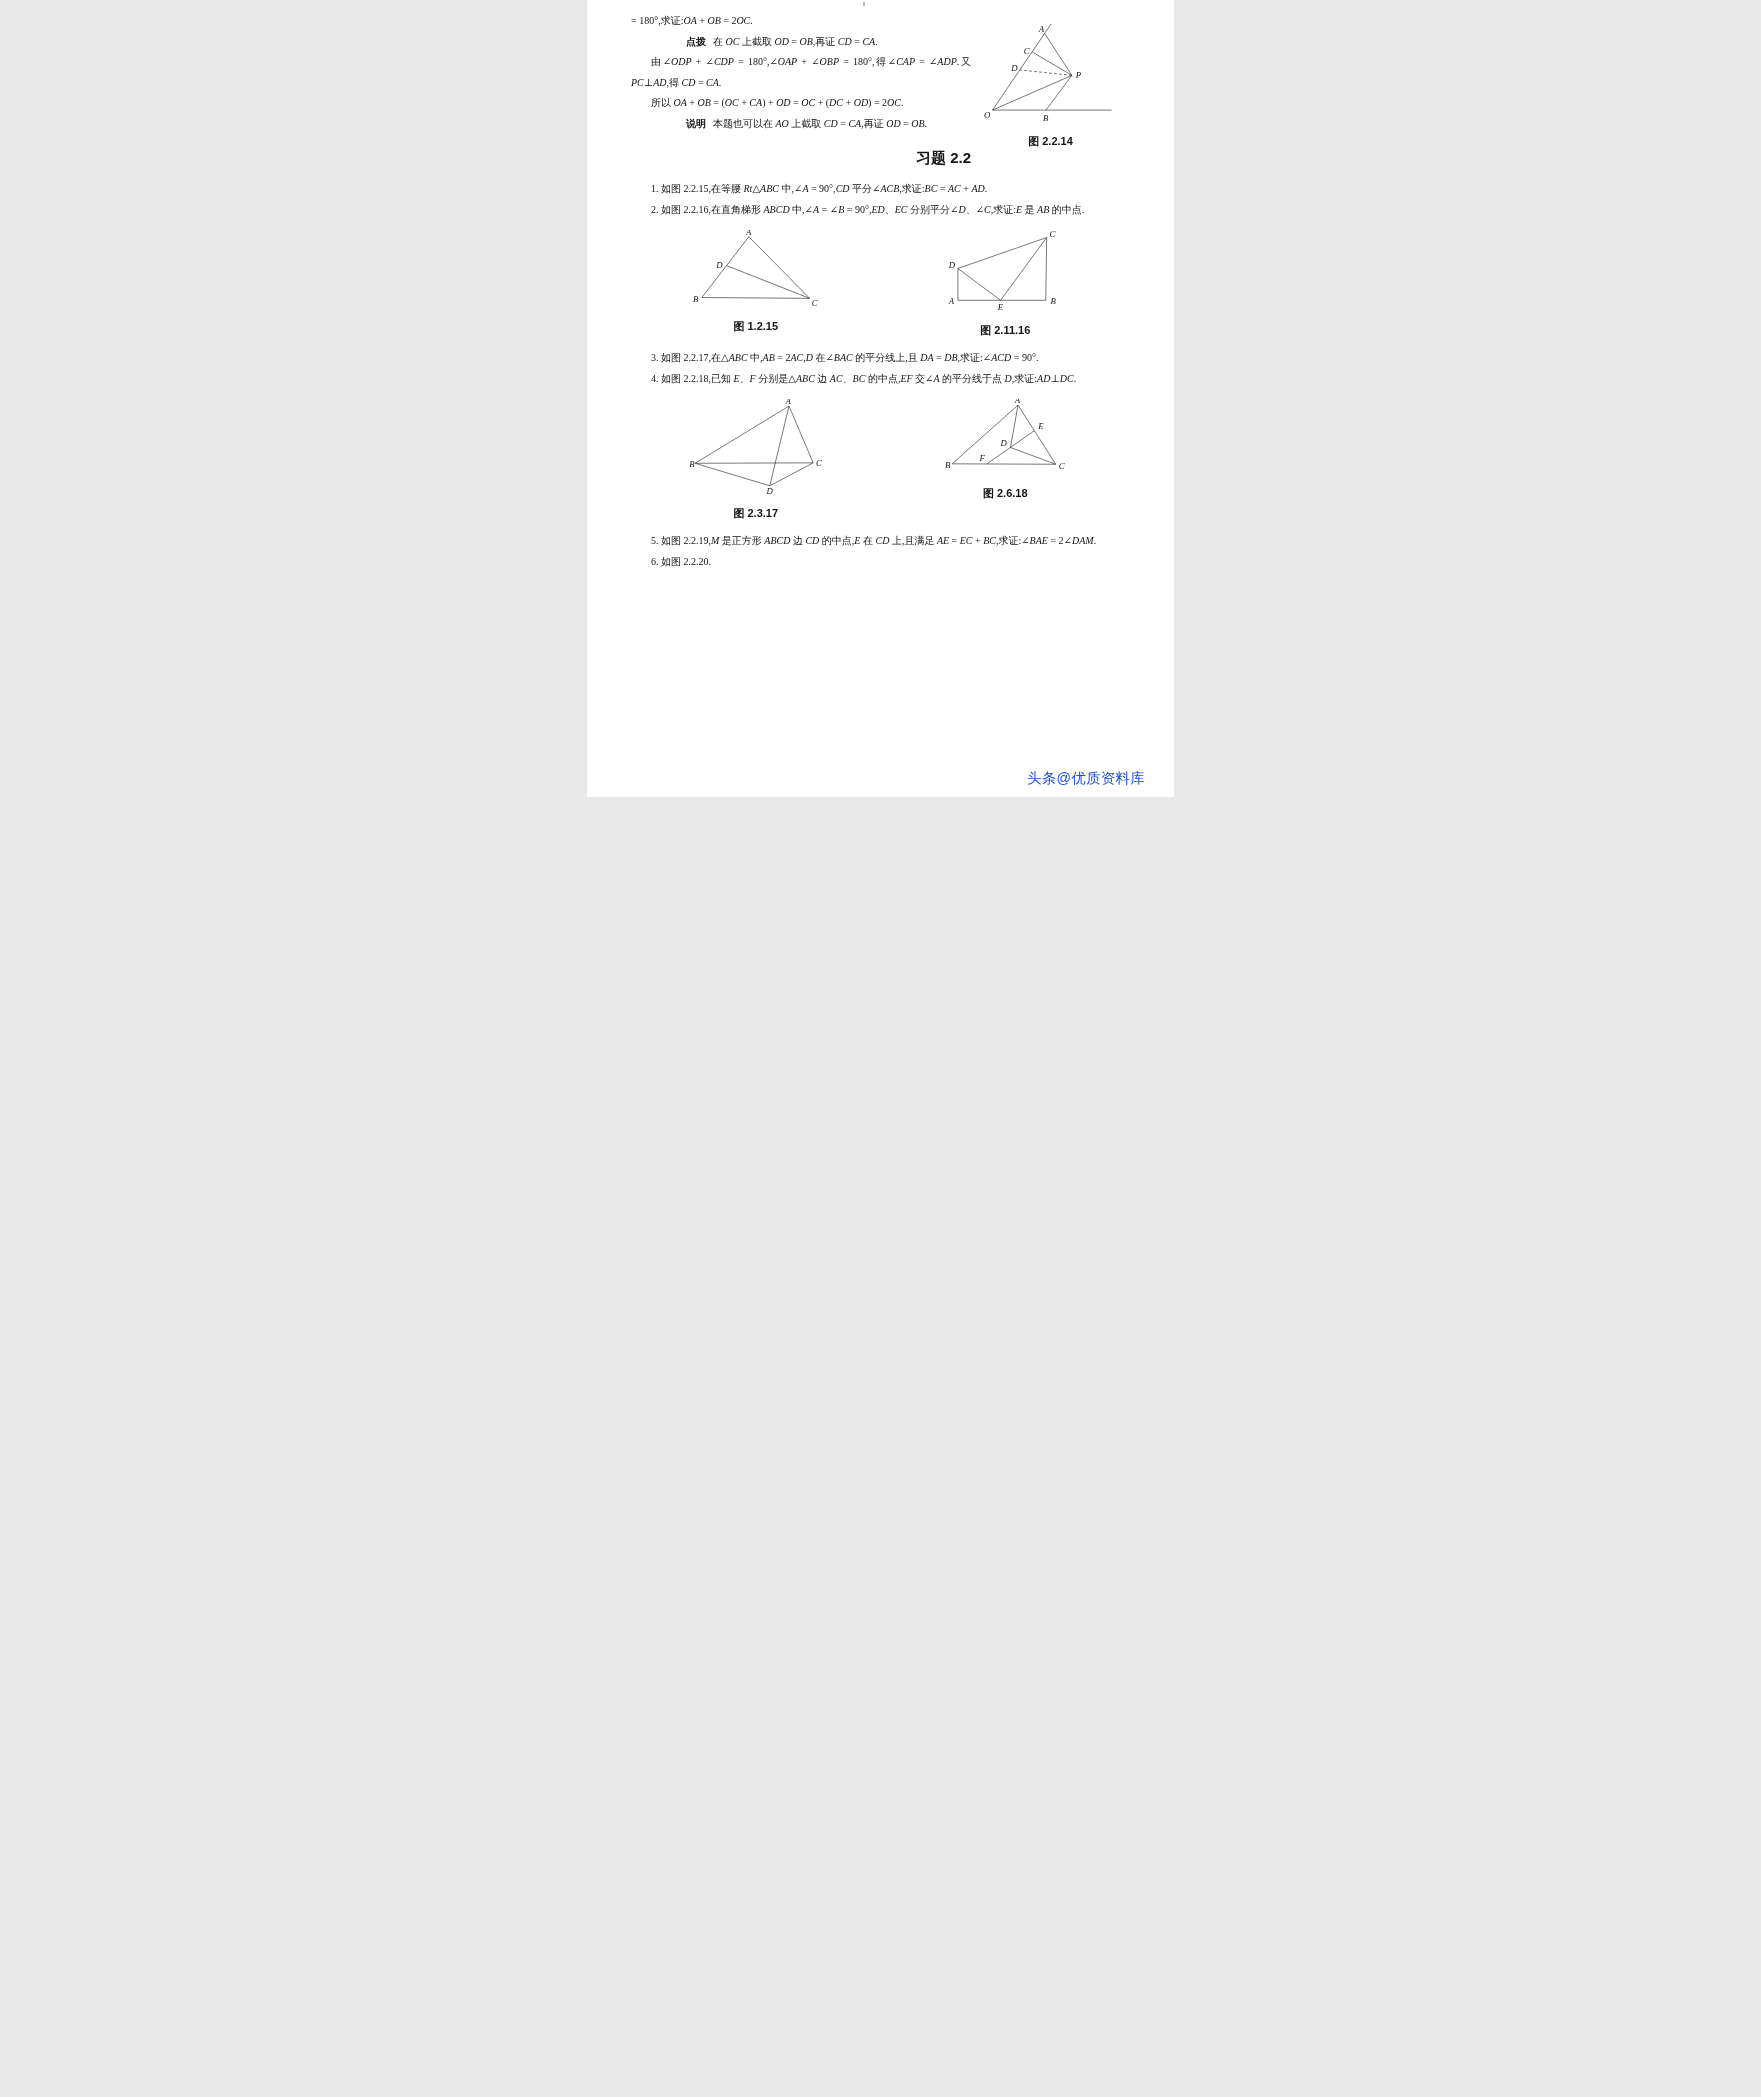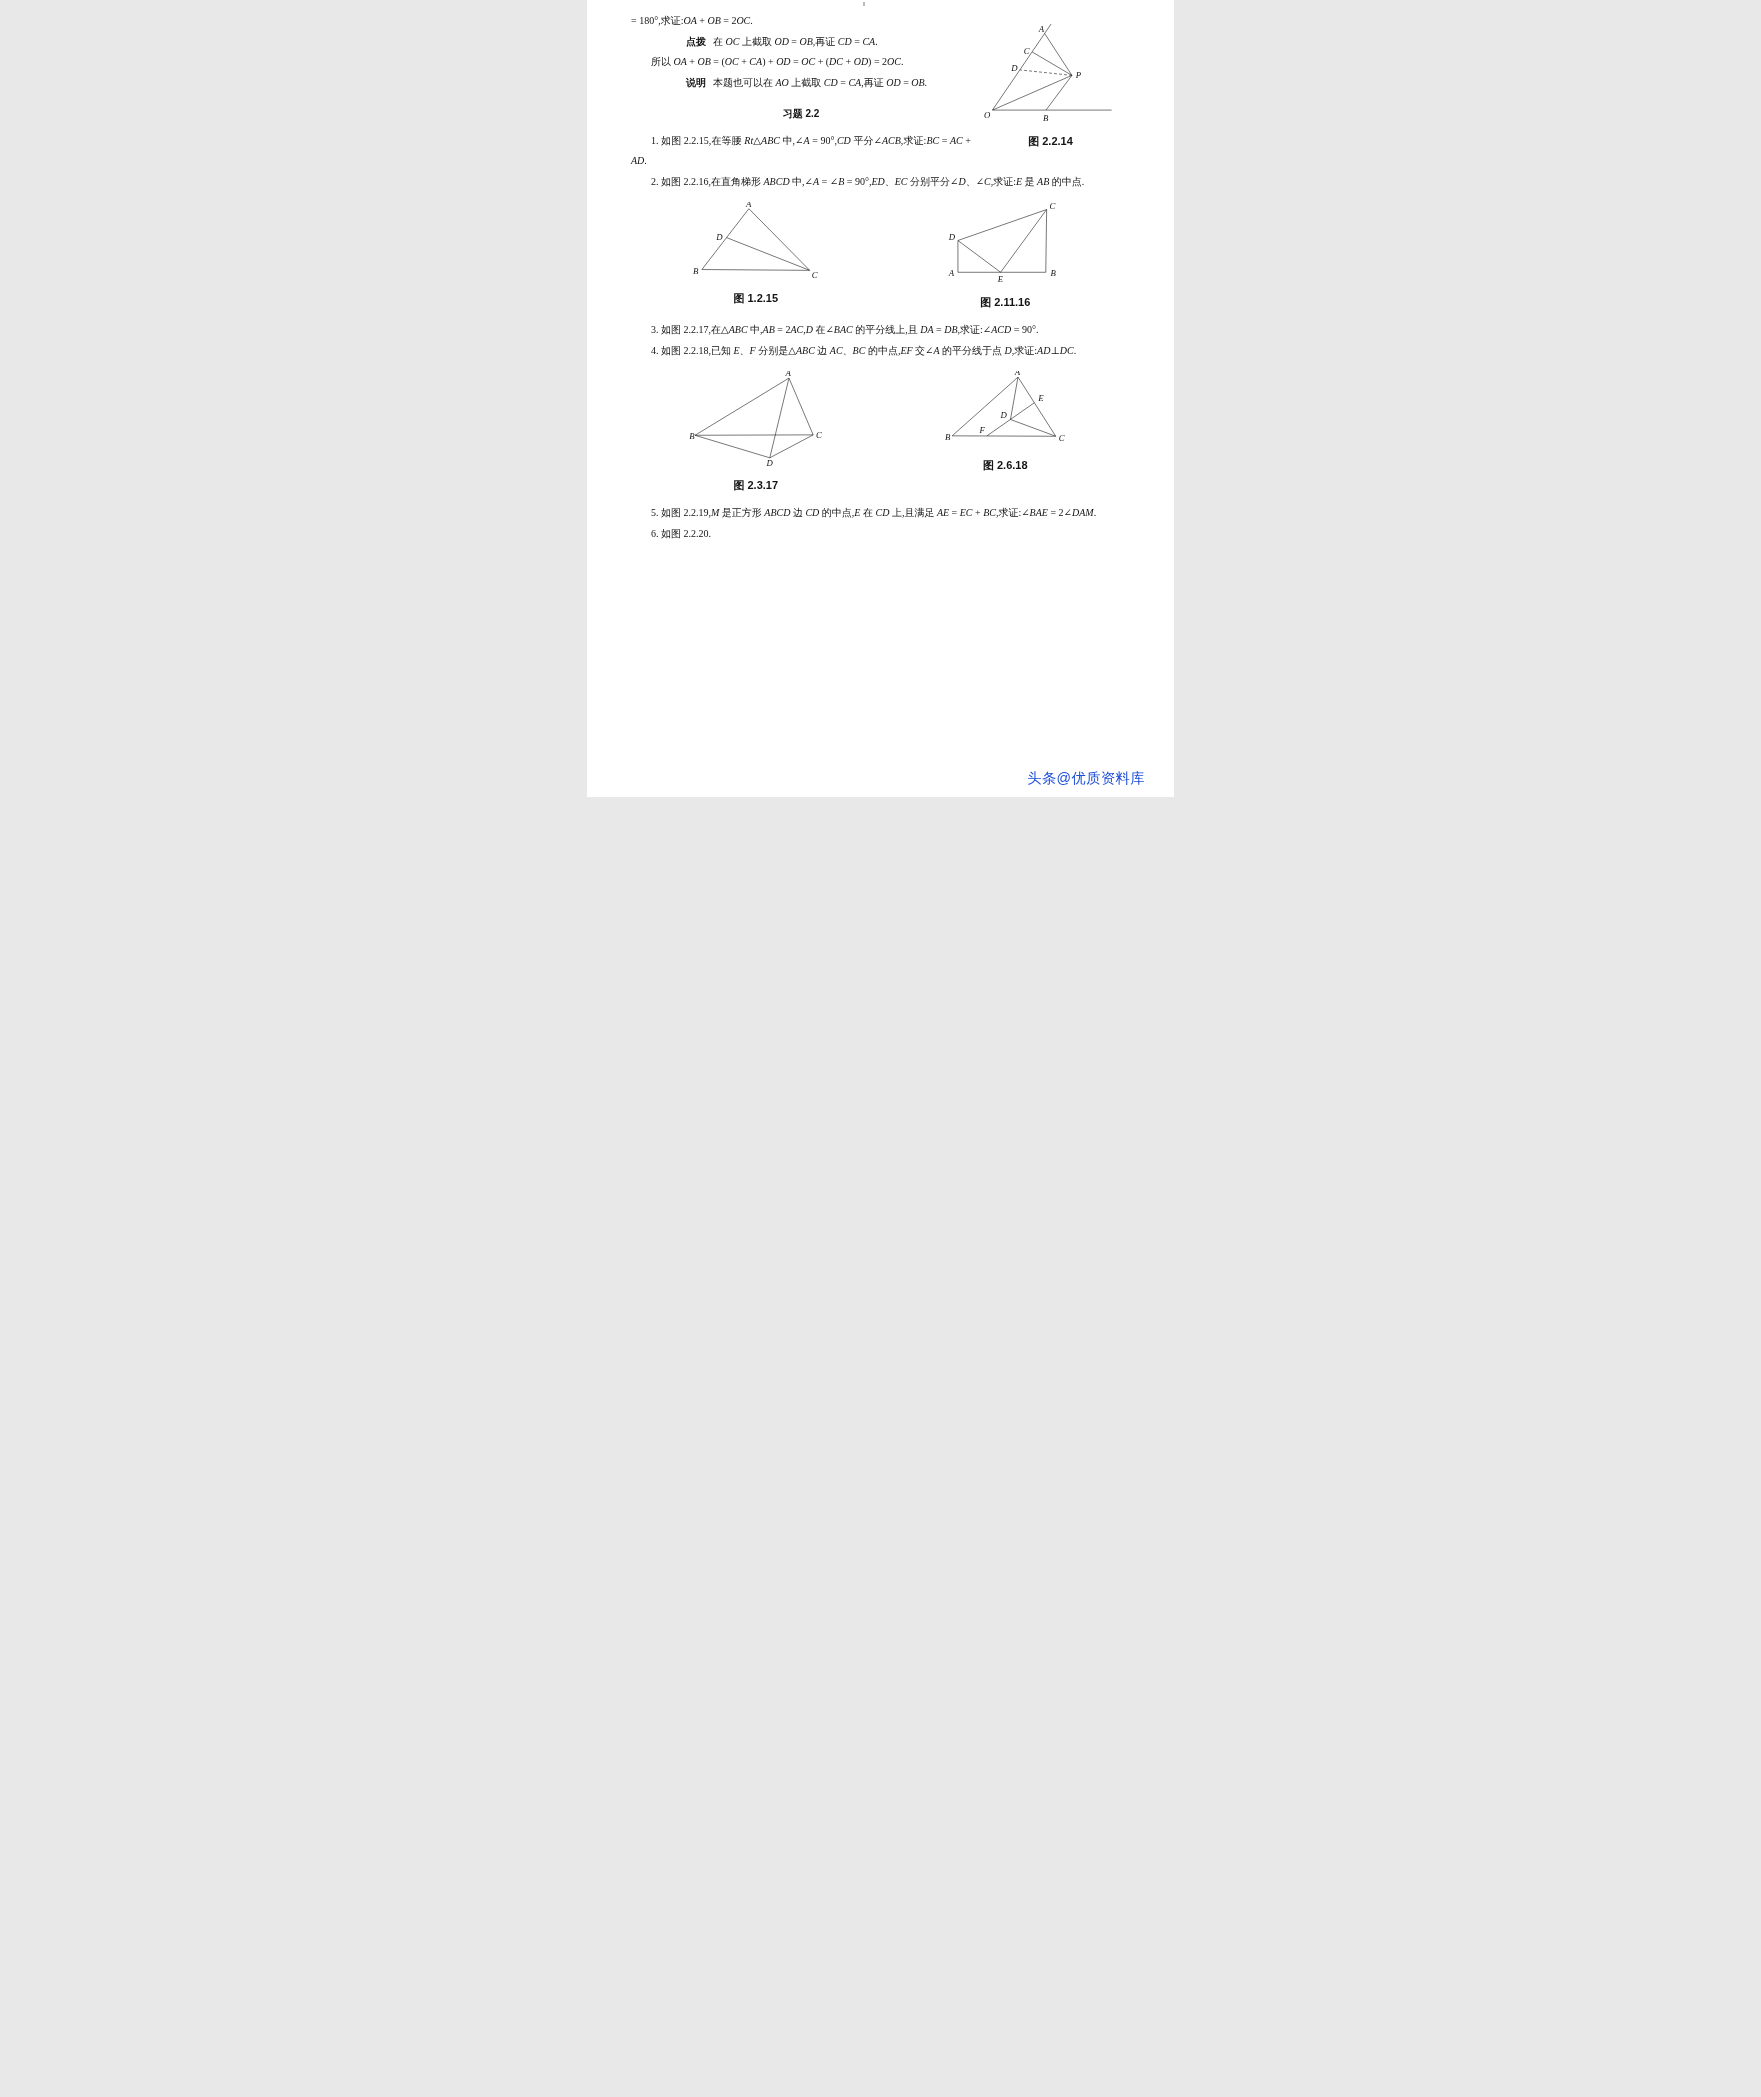--- a/index.html
+++ b/index.html
@@ -8,23 +8,23 @@
     background:#ffffff; overflow:hidden;
     font-family:"Liberation Serif","DejaVu Serif",serif; color:#141414;
   }
   .content { padding:11px 44px 0 44px; font-size:10px; line-height:2.05; text-align:justify; }
   .para { margin:0; }
   .indent { text-indent:2em; }
   .noindent { text-indent:0; }
   i { font-family:"Liberation Serif","DejaVu Serif",serif; }
   .plabel { font-weight:700; font-family:"Liberation Sans","DejaVu Sans",sans-serif; margin-right:0.7em;margin-left:35px; }
   .section-title {
-    clear:none; text-align:center; text-indent:0; font-weight:700;
+    clear:none; text-align:right; text-indent:0; font-weight:700;
     font-family:"Liberation Sans","DejaVu Sans",sans-serif;
-    font-size:10px; margin:12.6px 0 10px 0; line-height:1.5;
+    font-size:15px; margin:12.6px 0 10px 0; line-height:1.5;
   }
   .float-fig {
     float:right; width:159px; height:148px; padding-top:12.6px; box-sizing:border-box;
     display:flex; flex-direction:column; align-items:center;
   }
   .fig-caption, figcaption {
     font-weight:700; font-family:"Liberation Sans","DejaVu Sans",sans-serif;
     font-size:11px; margin-top:12px; line-height:1.2; text-align:center;
   }
   .fig-row { display:flex; clear:both; margin:10px 0 11px 0; }
@@ -67,20 +67,21 @@
         <text x="146" y="230">B</text>
       </svg>
       <div class="fig-caption">图 2.2.14</div>
     </div>
 
     <p class="para noindent">= 180°,求证:<i>OA</i> + <i>OB</i> = 2<i>OC</i>.</p>
 
     <p class="para indent"><span class="plabel">点拨</span><span>在 <i>OC</i> 上截取 <i>OD</i> = <i>OB</i>,再证 <i>CD</i> = <i>CA</i>.</span></p>
 
 
+    <p class="para indent">由∠<i>ODP</i> + ∠<i>CDP</i> = 180°,∠<i>OAP</i> + ∠<i>OBP</i> = 180°,得∠<i>CAP</i> = ∠<i>ADP</i>.又 <i>PC</i>⊥<i>AD</i>,得 <i>CD</i> = <i>CA</i>.</p>
 
     <p class="para indent">所以 <i>OA</i> + <i>OB</i> = (<i>OC</i> + <i>CA</i>) + <i>OD</i> = <i>OC</i> + (<i>DC</i> + <i>OD</i>) = 2<i>OC</i>.</p>
 
     <p class="para indent"><span class="plabel">说明</span><span>本题也可以在 <i>AO</i> 上截取 <i>CD</i> = <i>CA</i>,再证 <i>OD</i> = <i>OB</i>.</span></p>
 
     <h2 class="section-title">习题 2.2</h2>
 
     <p class="para indent">1. 如图 2.2.15,在等腰 <i>Rt</i>△<i>ABC</i> 中,∠<i>A</i> = 90°,<i>CD</i> 平分∠<i>ACB</i>,求证:<i>BC</i> = <i>AC</i> + <i>AD</i>.</p>
     <p class="para indent">2. 如图 2.2.16,在直角梯形 <i>ABCD</i> 中,∠<i>A</i> = ∠<i>B</i> = 90°,<i>ED</i>、<i>EC</i> 分别平分∠<i>D</i>、∠<i>C</i>,求证:<i>E</i> 是 <i>AB</i> 的中点.</p>
 

